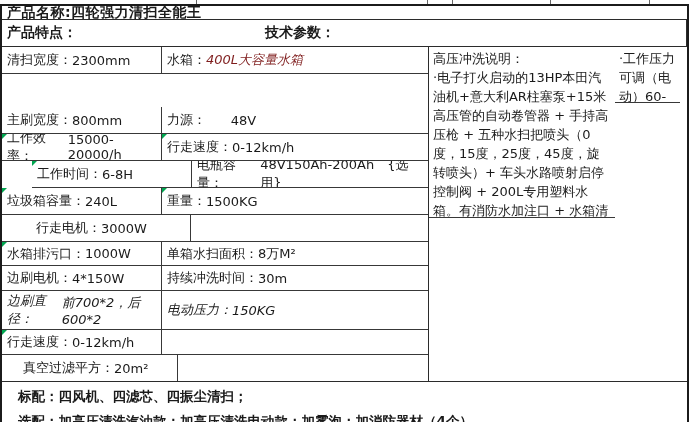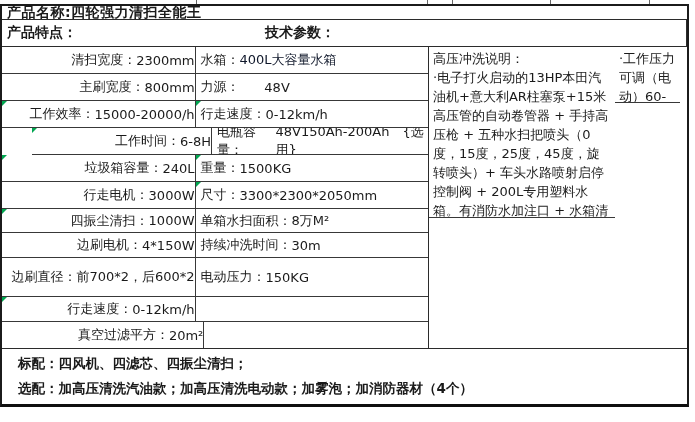--- a/index.html
+++ b/index.html
@@ -35,23 +35,23 @@
   .hdr-feat { flex:1; }
 
   .body { display:flex; border-bottom:1px solid #2b2b2b; }
   .left-grid { width:427px; border-right:1px solid #2b2b2b; }
   .spec-row { display:flex; border-bottom:1px solid #383838; }
   .spec-row:last-child { border-bottom:none;margin-left:16px; }
   .spec-cell {
     position:relative; display:flex; align-items:center;
     padding-left:5px; font-size:13px; white-space:pre-wrap; overflow:hidden;
   }
-  .spec-cell.left { width:194px; border-right:1px solid #383838;justify-content:flex-end; }
+  .spec-cell.left { width:160px; border-right:1px solid #383838; }
   .spec-cell.mid  { width:233px; }
-  .spec-cell .val.red { color:#0f172a; }
+  .spec-cell .val.red { color:#7f1d1d;font-style:italic; }
   .marker {
     position:absolute; top:0; left:0; width:0; height:0;
     border-top:5px solid #00a650; border-right:5px solid transparent;
   }
 
   .feat-col { flex:1; display:flex; font-size:13px; }
   .feat-cell {
     border-bottom:1px solid #383838; padding:2px 3px 0 4px;
     line-height:19px; white-space:normal; overflow:hidden;
   }
@@ -91,49 +91,48 @@
         <span>技术参数：</span>
       </div>
     </div>
 
     <div class="body">
       <div class="left-grid">
           <div class="spec-row" style="height: 27px;">
             <div class="spec-cell left"><span class="lab">清扫宽度：</span><span class="val">2300mm</span></div>
             <div class="spec-cell mid"><span class="lab">水箱：</span><span class="val red">400L大容量水箱</span></div>
           </div>
-          <div class="spec-row" style="height: 27px;">
+          <div class="spec-row" style="height: 27px; margin-top: 33px;">
             <div class="spec-cell left"><span class="lab">主刷宽度：</span><span class="val">800mm</span></div>
             <div class="spec-cell mid"><span class="lab">力源：</span><span class="val">      48V</span></div>
           </div>
           <div class="spec-row" style="height: 27px;">
             <div class="spec-cell left"><span class="marker"></span><span class="lab">工作效率：</span><span class="val">15000-20000/h</span></div>
             <div class="spec-cell mid"><span class="marker"></span><span class="lab">行走速度：</span><span class="val">0-12km/h</span></div>
           </div>
           <div class="spec-row" style="height: 27px; margin-left: 30px;">
             <div class="spec-cell left"><span class="marker"></span><span class="lab">工作时间：</span><span class="val">6-8H</span></div>
             <div class="spec-cell mid"><span class="lab">电瓶容量：</span><span class="val">48V150Ah-200Ah　{选用}</span></div>
           </div>
           <div class="spec-row" style="height: 27px;">
             <div class="spec-cell left"><span class="marker"></span><span class="lab">垃圾箱容量：</span><span class="val">240L</span></div>
             <div class="spec-cell mid"><span class="marker"></span><span class="lab">重量：</span><span class="val">1500KG</span></div>
           </div>
-          <div class="spec-row" style="height: 27px;">
+          <div class="spec-row" style="height: 27px; padding-left: 29px;">
             <div class="spec-cell left"><span class="lab">行走电机：</span><span class="val">3000W</span></div>
-            <div class="spec-cell mid"><span class="marker"></span><span class="lab">尺寸：</span><span class="val">3300*2300*2050mm</span></div>
           </div>
           <div class="spec-row" style="height: 24px;">
-            <div class="spec-cell left"><span class="marker"></span><span class="lab">四振尘清扫：</span><span class="val">1000W</span></div>
+            <div class="spec-cell left"><span class="marker"></span><span class="lab">水箱排污口：</span><span class="val">1000W</span></div>
             <div class="spec-cell mid"><span class="lab">单箱水扫面积：</span><span class="val">8万M²</span></div>
           </div>
           <div class="spec-row" style="height: 25px;">
             <div class="spec-cell left"><span class="lab">边刷电机：</span><span class="val">4*150W</span></div>
             <div class="spec-cell mid"><span class="lab">持续冲洗时间：</span><span class="val">30m</span></div>
           </div>
-          <div class="spec-row" style="height: 39px;">
+          <div class="spec-row" style="height: 39px; font-style: italic;">
             <div class="spec-cell left"><span class="lab">边刷直径：</span><span class="val">前700*2，后600*2</span></div>
             <div class="spec-cell mid"><span class="lab">电动压力：</span><span class="val">150KG</span></div>
           </div>
           <div class="spec-row" style="height: 25px;">
             <div class="spec-cell left"><span class="marker"></span><span class="lab">行走速度：</span><span class="val">0-12km/h</span></div>
             <div class="spec-cell mid"></div>
           </div>
           <div class="spec-row" style="height: 26px;">
             <div class="spec-cell left"><span class="lab">真空过滤平方：</span><span class="val">20m²</span></div>
             <div class="spec-cell mid"></div>

